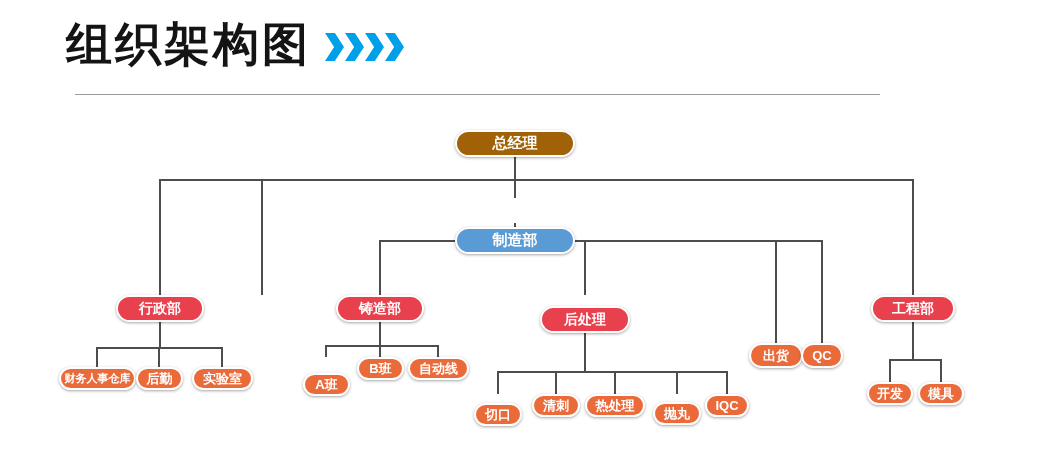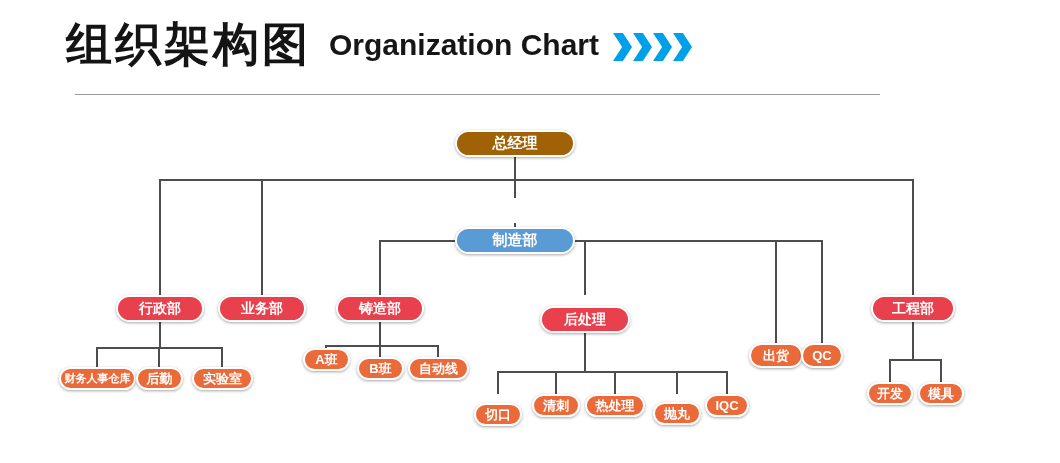--- a/index.html
+++ b/index.html
@@ -31,21 +31,20 @@
   .hline { height:2px; }
   .vline { width:2px; }
 </style>
 </head>
 <body>
 
 <div id="canvas">
 
   <div class="titlebar">
     <span class="title-zh">组织架构图</span>
-    <span class="title-en">Organization Chart</span>
     <span class="chevrons">
       <span class="chev"></span>
       <span class="chev"></span>
       <span class="chev"></span>
       <span class="chev"></span>
     </span>
   </div>
   <div class="divider"></div>
 
   <div class="vline" style="left:514px;top:156px;height:42px;"></div>
@@ -84,33 +83,32 @@
   <div class="vline" style="left:912px;top:321px;height:39px;"></div>
   <div class="hline" style="left:889px;top:359px;width:52px;"></div>
   <div class="vline" style="left:889px;top:359px;height:23px;"></div>
   <div class="vline" style="left:940px;top:359px;height:23px;"></div>
 
   <div class="node lv1" style="left:455px;top:130px;width:120px;height:27px;">总经理</div>
 
   <div class="node lv2" style="left:455px;top:197px;width:120px;height:27px;">制造部</div>
 
   <div class="node lv3" style="left:116px;top:295px;width:88px;height:27px;">行政部</div>
-  <div class="node lv3" style="left:218px;top:295px;width:88px;height:27px;">业务部</div>
   <div class="node lv3" style="left:336px;top:295px;width:88px;height:27px;text-align:center;">铸造部</div>
   <div class="node lv3" style="left:540px;top:306px;width:90px;height:27px;">后处理</div>
   <div class="node lv3" style="left:871px;top:295px;width:84px;height:27px;">工程部</div>
 
   <div class="node lv4" style="left:749px;top:343px;width:54px;height:25px;">出货</div>
   <div class="node lv4" style="left:801px;top:343px;width:42px;height:25px;">QC</div>
 
   <div class="node lv4 xs" style="left:59px;top:367px;width:77px;height:23px;">财务人事仓库</div>
   <div class="node lv4" style="left:136px;top:367px;width:47px;height:23px;">后勤</div>
   <div class="node lv4" style="left:192px;top:367px;width:61px;height:23px;">实验室</div>
 
-  <div class="node lv4" style="left:303px;top:348px;width:47px;height:23px;">A班</div>
+  <div class="node lv4" style="left:303px;top:373px;width:47px;height:23px;">A班</div>
   <div class="node lv4" style="left:357px;top:357px;width:47px;height:23px;">B班</div>
   <div class="node lv4" style="left:408px;top:357px;width:61px;height:23px;">自动线</div>
 
   <div class="node lv4" style="left:474px;top:394px;width:48px;height:23px;margin-top:9px;">切口</div>
   <div class="node lv4" style="left:532px;top:394px;width:48px;height:23px;">清刺</div>
   <div class="node lv4" style="left:585px;top:394px;width:60px;height:23px;">热处理</div>
   <div class="node lv4" style="left:653px;top:402px;width:48px;height:23px;">抛丸</div>
   <div class="node lv4" style="left:705px;top:394px;width:44px;height:23px;">IQC</div>
 
   <div class="node lv4" style="left:867px;top:382px;width:46px;height:23px;">开发</div>

